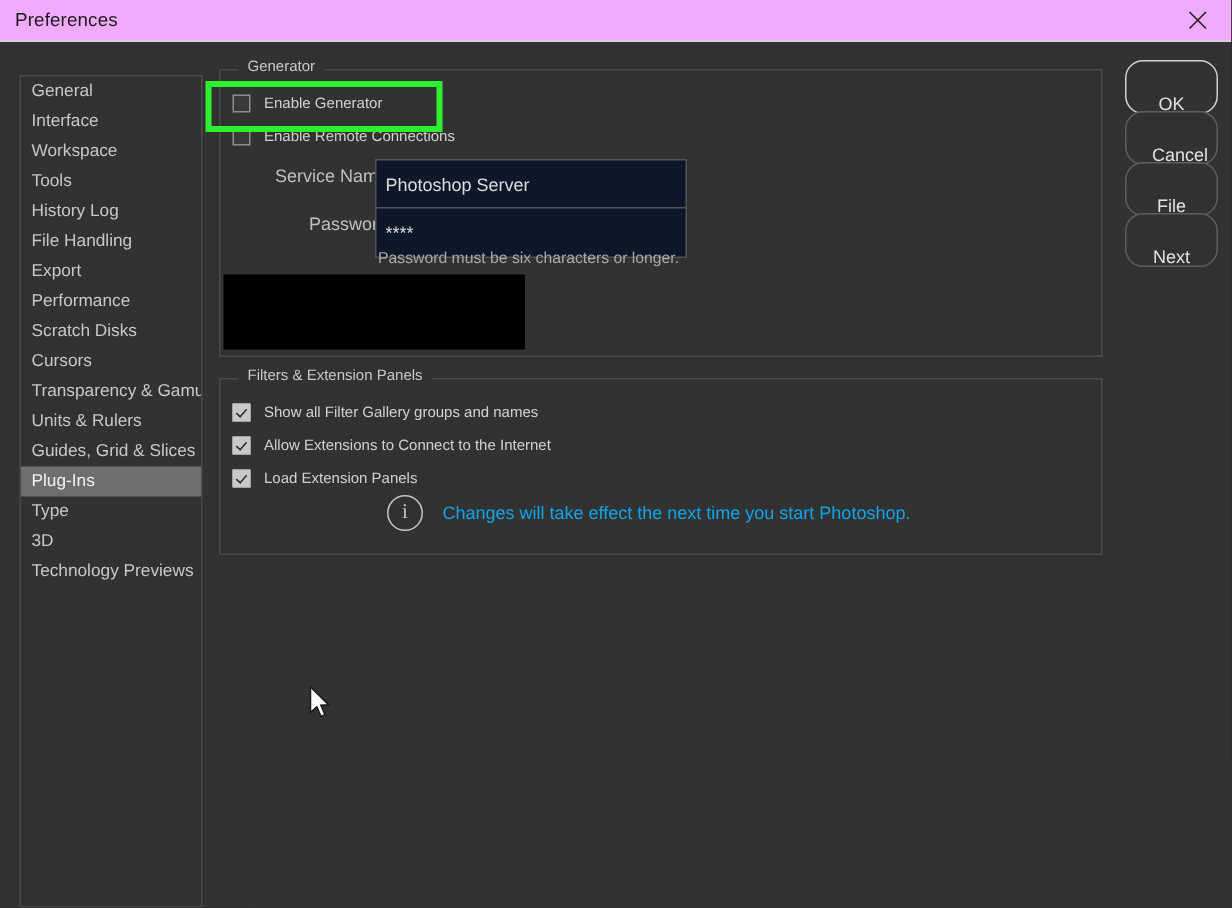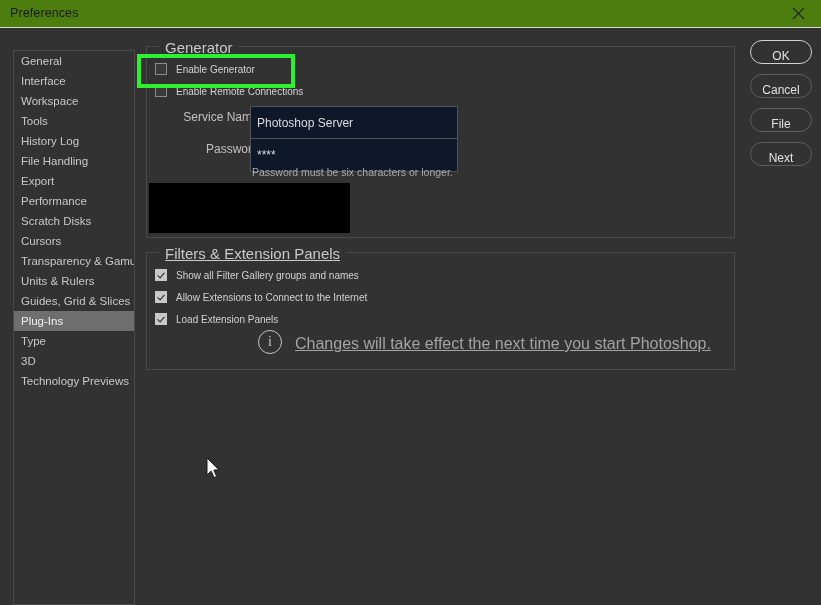--- a/index.html
+++ b/index.html
@@ -15,21 +15,21 @@
     font-family: "Liberation Sans", sans-serif;
     overflow: hidden;
     -webkit-font-smoothing: antialiased;
   }
 
   
   .titlebar {
     position: absolute;
     left: 0; top: 0;
     width: 821px; height: 27px;
-    background: #4d7c0f;
+    background: #f0abfc;
     border-bottom: 1px solid #d9d9d9;
   }
   .titlebar-text {
     position: absolute;
     left: 10px; top: 6px;
     font-size: 12.5px;
     color: #1a1a1a;
     letter-spacing: .1px;
   }
   .close-btn {
@@ -72,24 +72,23 @@
     position: absolute;
     border: 1px solid #4a4a4a;
     box-sizing: border-box;
   }
   .group-title {
     position: absolute;
     top: -8px;
     left: 12px;
     padding: 0 6px;
     background: #323232;
-    font-size: 15px;
+    font-size: 10px;
     color: #c9c9c9;
     white-space: nowrap;
-    text-decoration: underline;
   }
   #group-generator { left: 146px; top: 46px; width: 589px; height: 192px; }
   #group-filters  { left: 146px; top: 252px; width: 589px; height: 118px; padding-left: 45px; }
 
   
   .cbrow {
     position: absolute;
     display: flex;
     align-items: center;
     cursor: default;
@@ -166,43 +165,42 @@
     color: #c4c4c4;
     font-size: 14px;
     font-family: "Liberation Serif", serif;
     display: flex;
     align-items: center;
     justify-content: center;
     line-height: 1;
   }
   .info-text {
     position: absolute;
-    font-size: 16px;
-    color: #a3a3a3;
-    white-space: nowrap;
-    text-decoration: underline;
+    font-size: 12px;
+    color: #0ea5e9;
+    white-space: nowrap;
   }
 
   
   .btn {
     position: absolute;
     left: 750px;
     width: 62px;
     height: 24px;
     border-radius: 12px;
     box-sizing: border-box;
     border: 1px solid #5e5e5e;
     background: #323232;
     color: #e2e2e2;
     font-family: "Liberation Sans", sans-serif;
     font-size: 12px;
     text-align: center;
     line-height: 22px;
     cursor: default;
-    padding: 4px;
+    padding: 17px;
   }
   .btn.primary { border-color: #d2d2d2; }
 
   
   .annot {
     position: absolute;
     box-sizing: border-box;
     border: 4px solid #2ef02e;
     pointer-events: none;
   }

